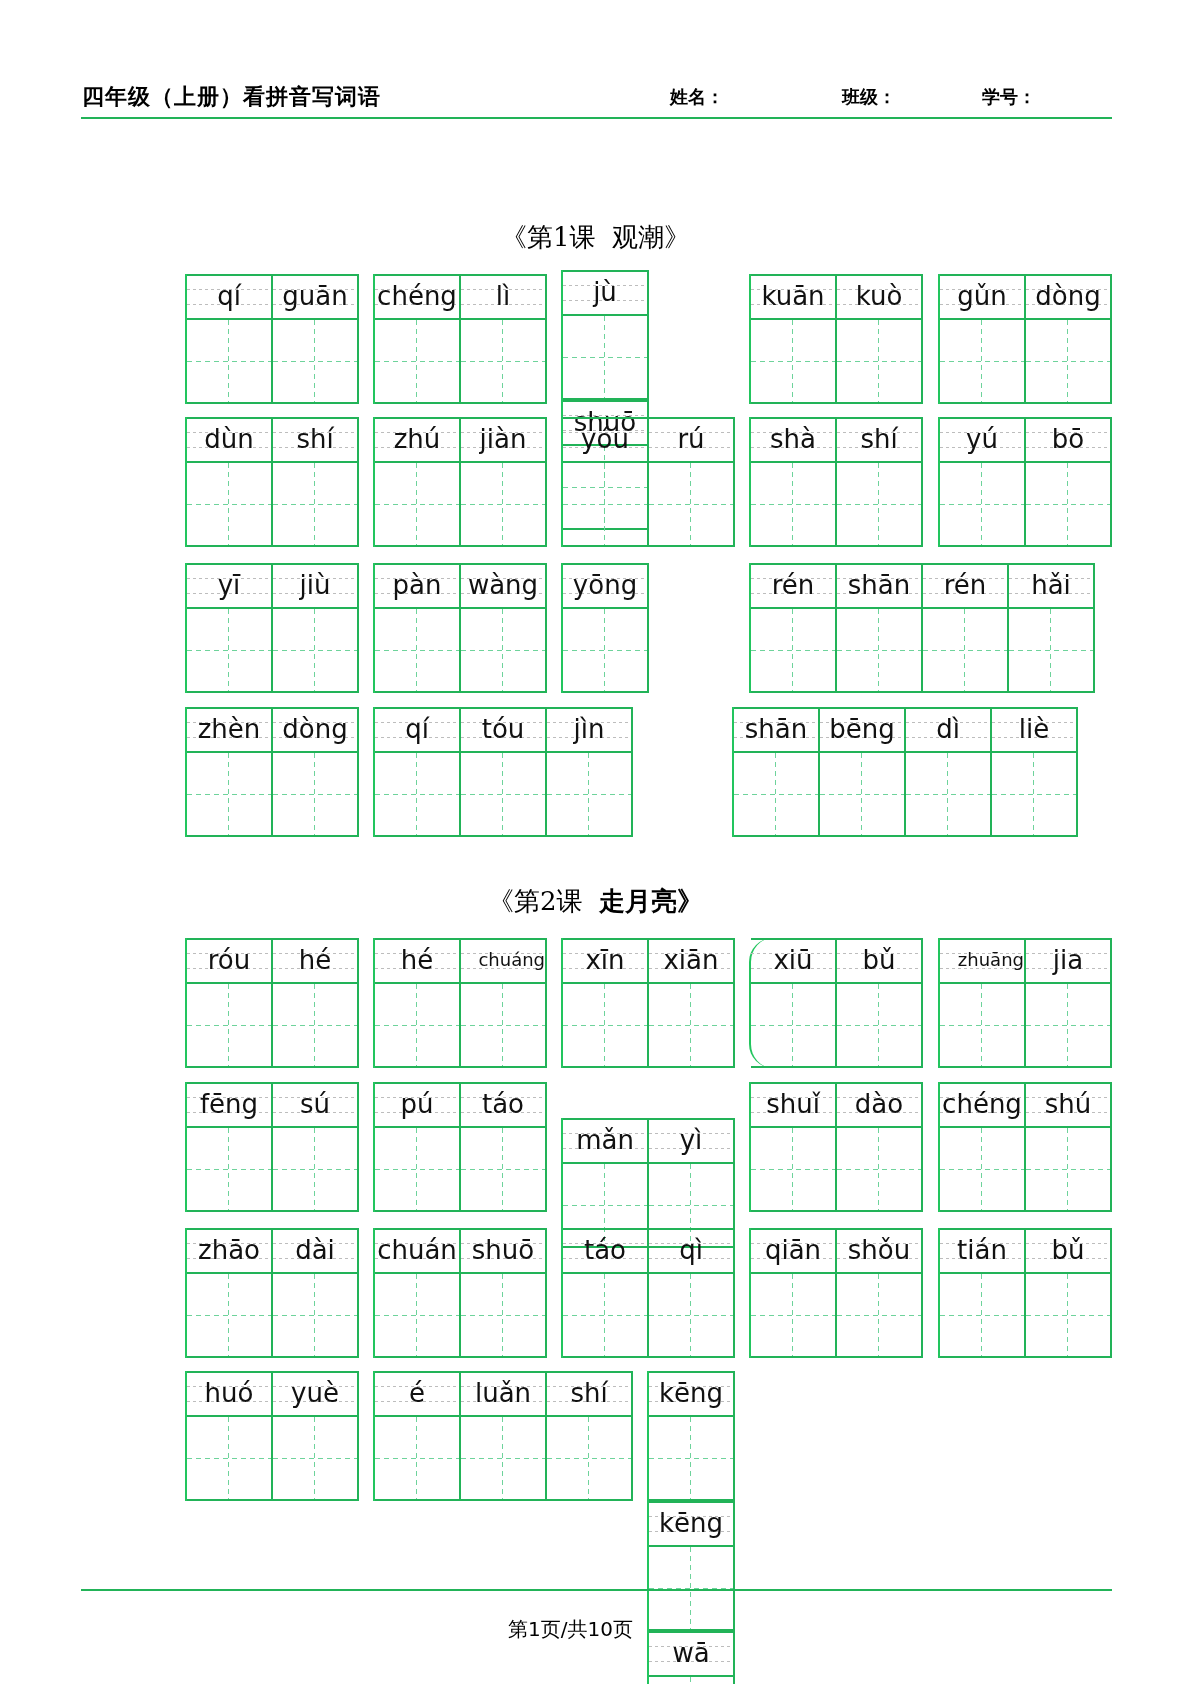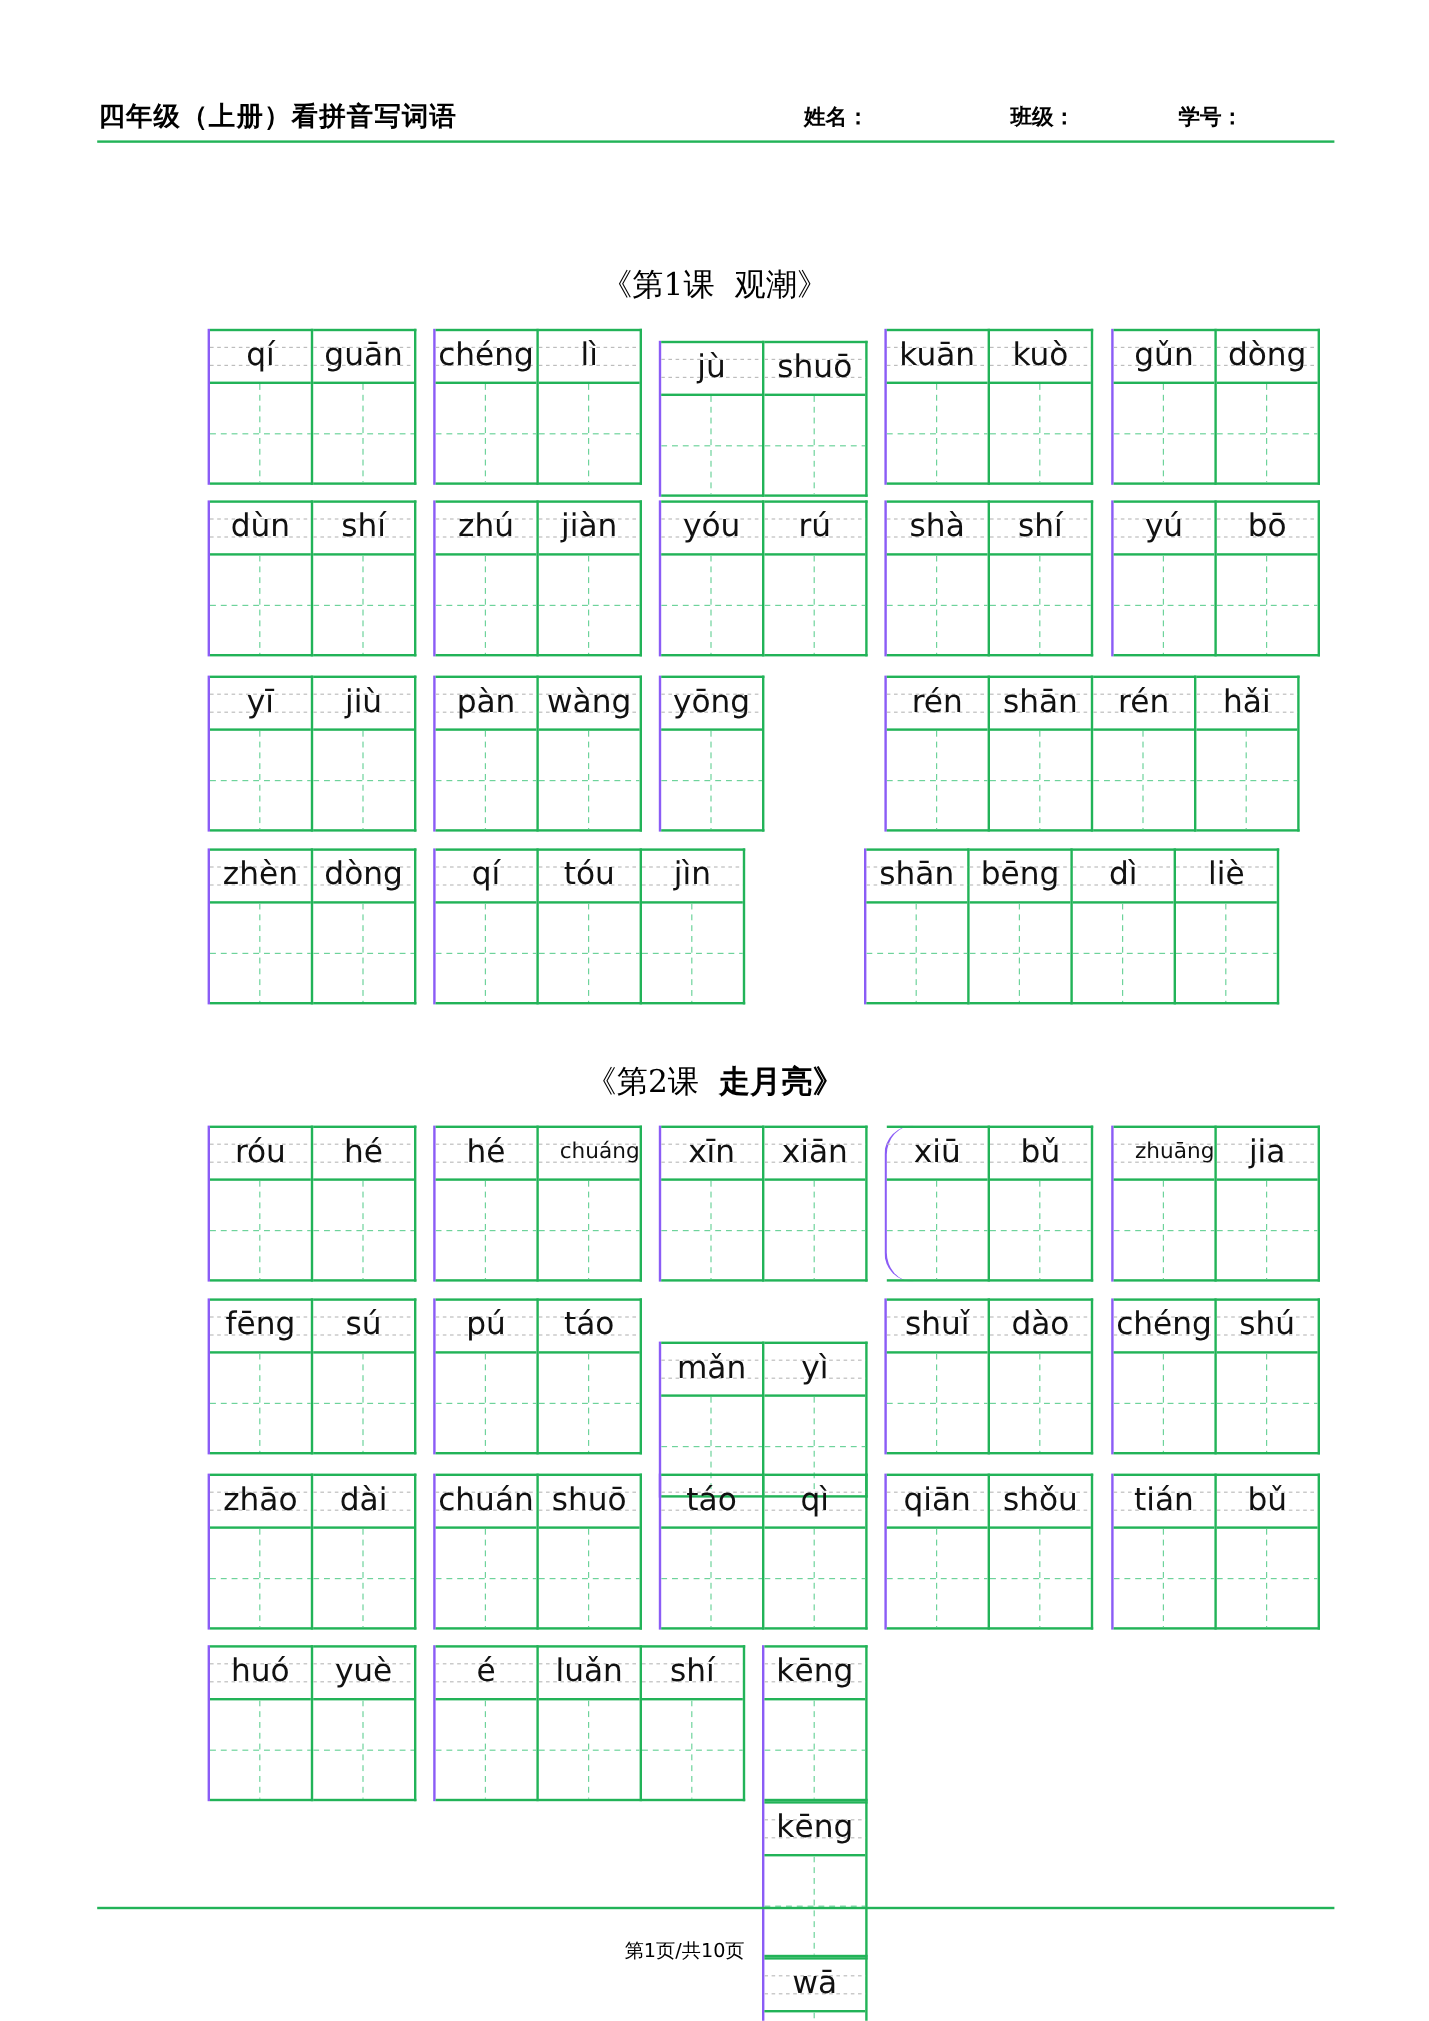--- a/index.html
+++ b/index.html
@@ -4,34 +4,34 @@
 <style>
   html, body { margin: 0; padding: 0; background: #ffffff; }
   body { width: 1191px; height: 1684px; position: relative; overflow: hidden;
          font-family: "DejaVu Sans", sans-serif; color: #000; }
   .hdr-title { position: absolute; left: 82px; top: 82px; font-size: 22px; font-weight: bold; letter-spacing: 1px; }
   .hdr-field { position: absolute; top: 85px; font-size: 18px; font-weight: bold; }
   .hline { position: absolute; left: 81px; width: 1031px; height: 2px; background: #22b358; }
   .lesson-title { position: absolute; left: 0; width: 1191px; text-align: center; font-family: "DejaVu Serif", serif; font-size: 26px; }
   .lesson-title .name { font-family: "DejaVu Sans", sans-serif; }
   .lesson-title.bold-name .name { font-weight: bold; }
-  .group { position: absolute; display: flex; border-left: 2px solid #8b5cf6; }
+  .group { position: absolute; display: flex; border-left: 2px solid #22c55e; margin-left: 12px; }
   .cell { width: 84px; border-right: 2px solid #22b358; border-top: 2px solid #22b358; border-bottom: 2px solid #22b358; display: flex; flex-direction: column; }
   .py { height: 42px; border-bottom: 2px solid #22b358; position: relative; display: flex; align-items: center; justify-content: center;
         font-family: "DejaVu Sans", sans-serif; font-size: 26px; line-height: 1; color: #111;
         background:
           linear-gradient(to right, #bdbdbd 50%, transparent 50%) 0 13px / 6px 1px repeat-x,
           linear-gradient(to right, #bdbdbd 50%, transparent 50%) 0 28px / 6px 1px repeat-x; }
   .py.small { font-size: 18px; justify-content: flex-end; }
   .py span { position: relative; top: -1px; background: transparent; }
   .write { height: 82px; position: relative;
            background:
              linear-gradient(to bottom, #6ed39b 55%, transparent 55%) 41px 0 / 1px 9px repeat-y,
              linear-gradient(to right, #6ed39b 55%, transparent 55%) 0 41px / 9px 1px repeat-x; }
-  .footer { position: absolute; top: 1616px; left: 0; width: 1141px; text-align: center; font-size: 16px; }
+  .footer { position: absolute; top: 1616px; left: 0; width: 1141px; text-align: center; font-size: 20px; }
 </style>
 </head>
 <body>
 
 <div>
   <div class="hdr-title">四年级（上册）看拼音写词语</div>
   <div class="hdr-field" style="left:670px;">姓名：</div>
   <div class="hdr-field" style="left:842px;">班级：</div>
   <div class="hdr-field" style="left:982px;">学号：</div>
 </div>
@@ -63,21 +63,21 @@
         </div>
         <div class="write"></div>
       </div>
       <div class="cell">
         <div class="py">
           <span>lì</span>
         </div>
         <div class="write"></div>
       </div>
     </div>
-    <div class="group" style="left: 549px; top: 284px;">
+    <div class="group" style="left: 549px; top: 270px; flex-direction: column;">
       <div class="cell">
         <div class="py">
           <span>jù</span>
         </div>
         <div class="write"></div>
       </div>
       <div class="cell">
         <div class="py">
           <span>shuō</span>
         </div>

